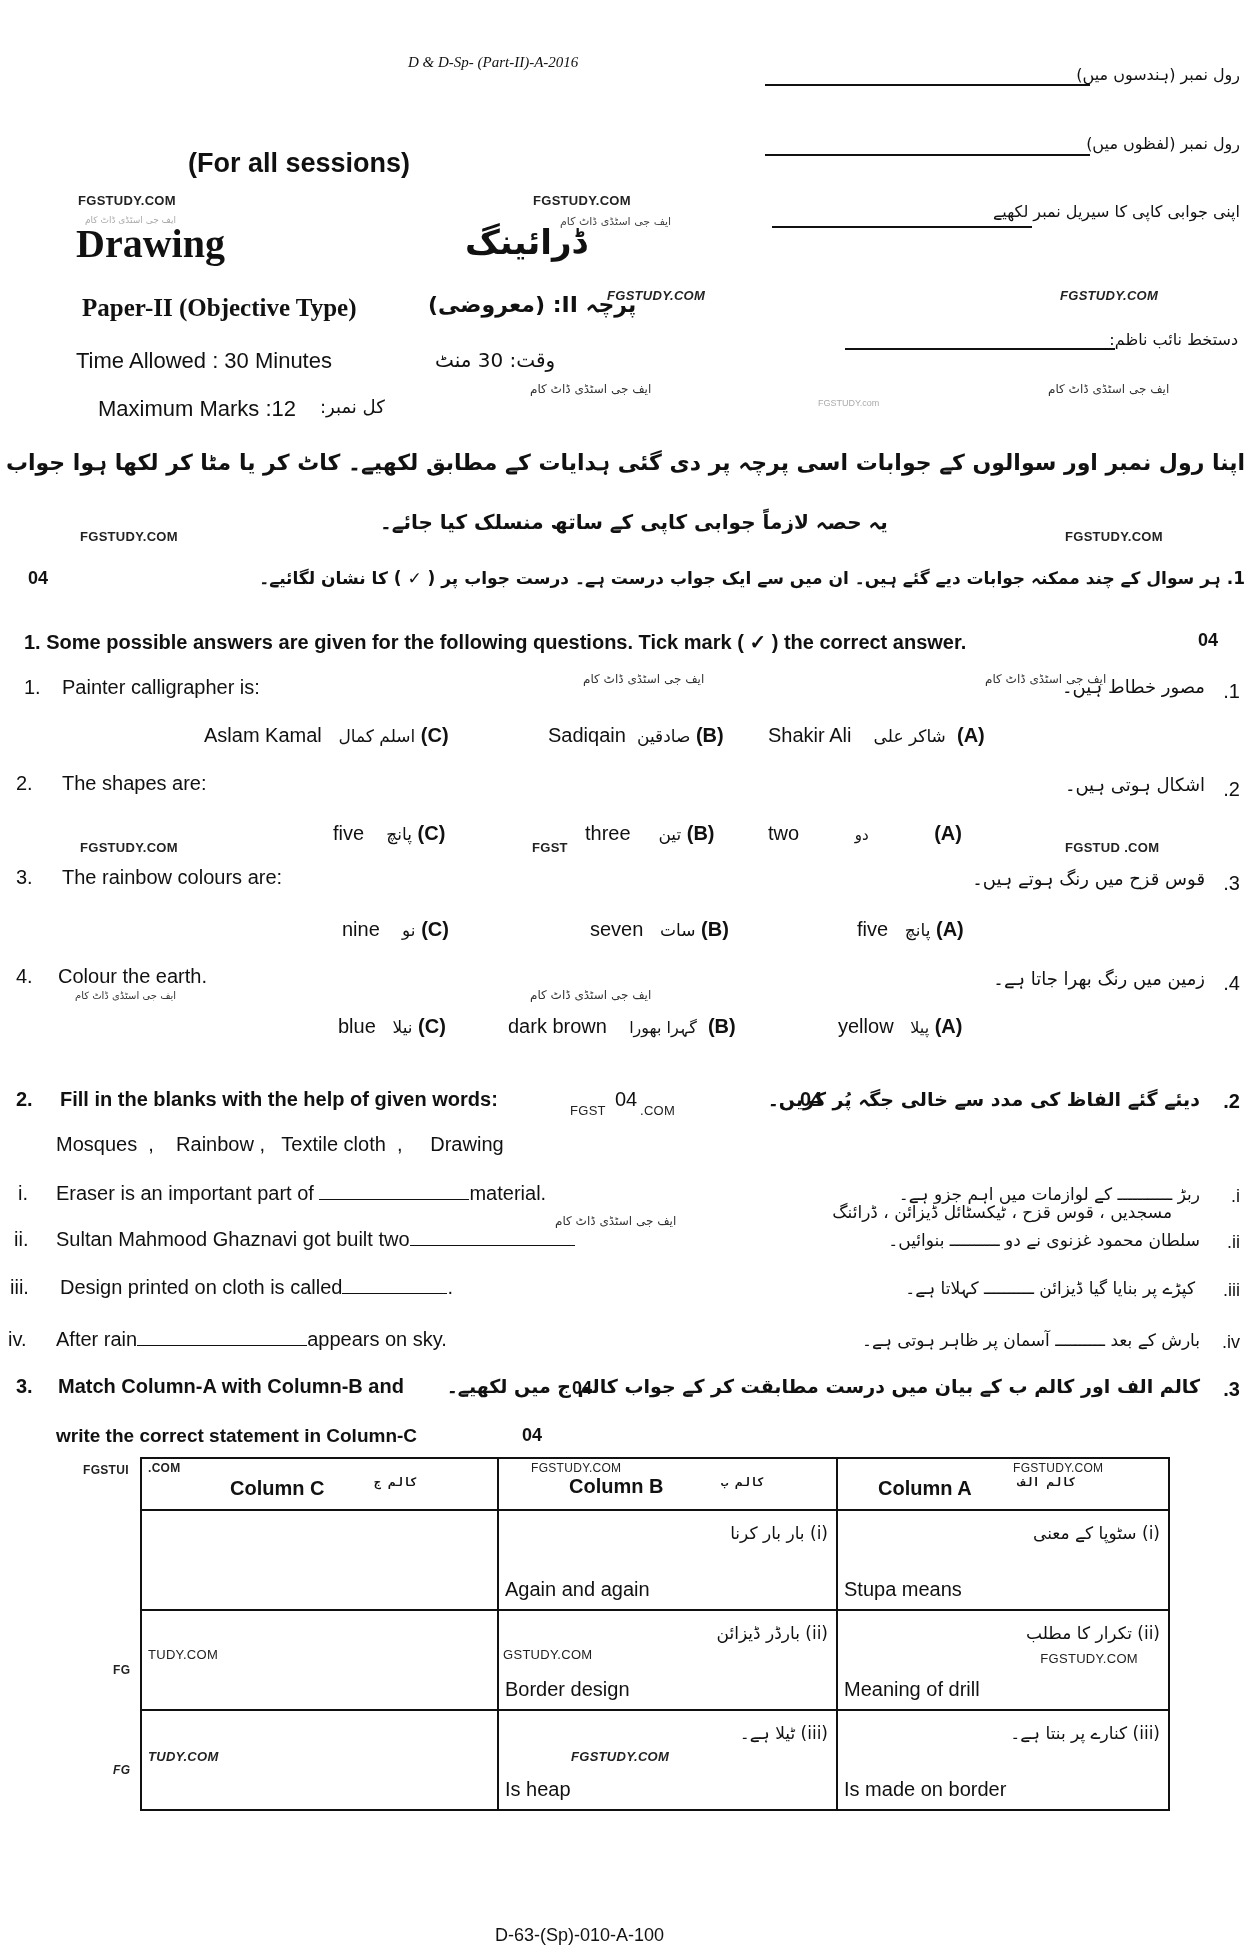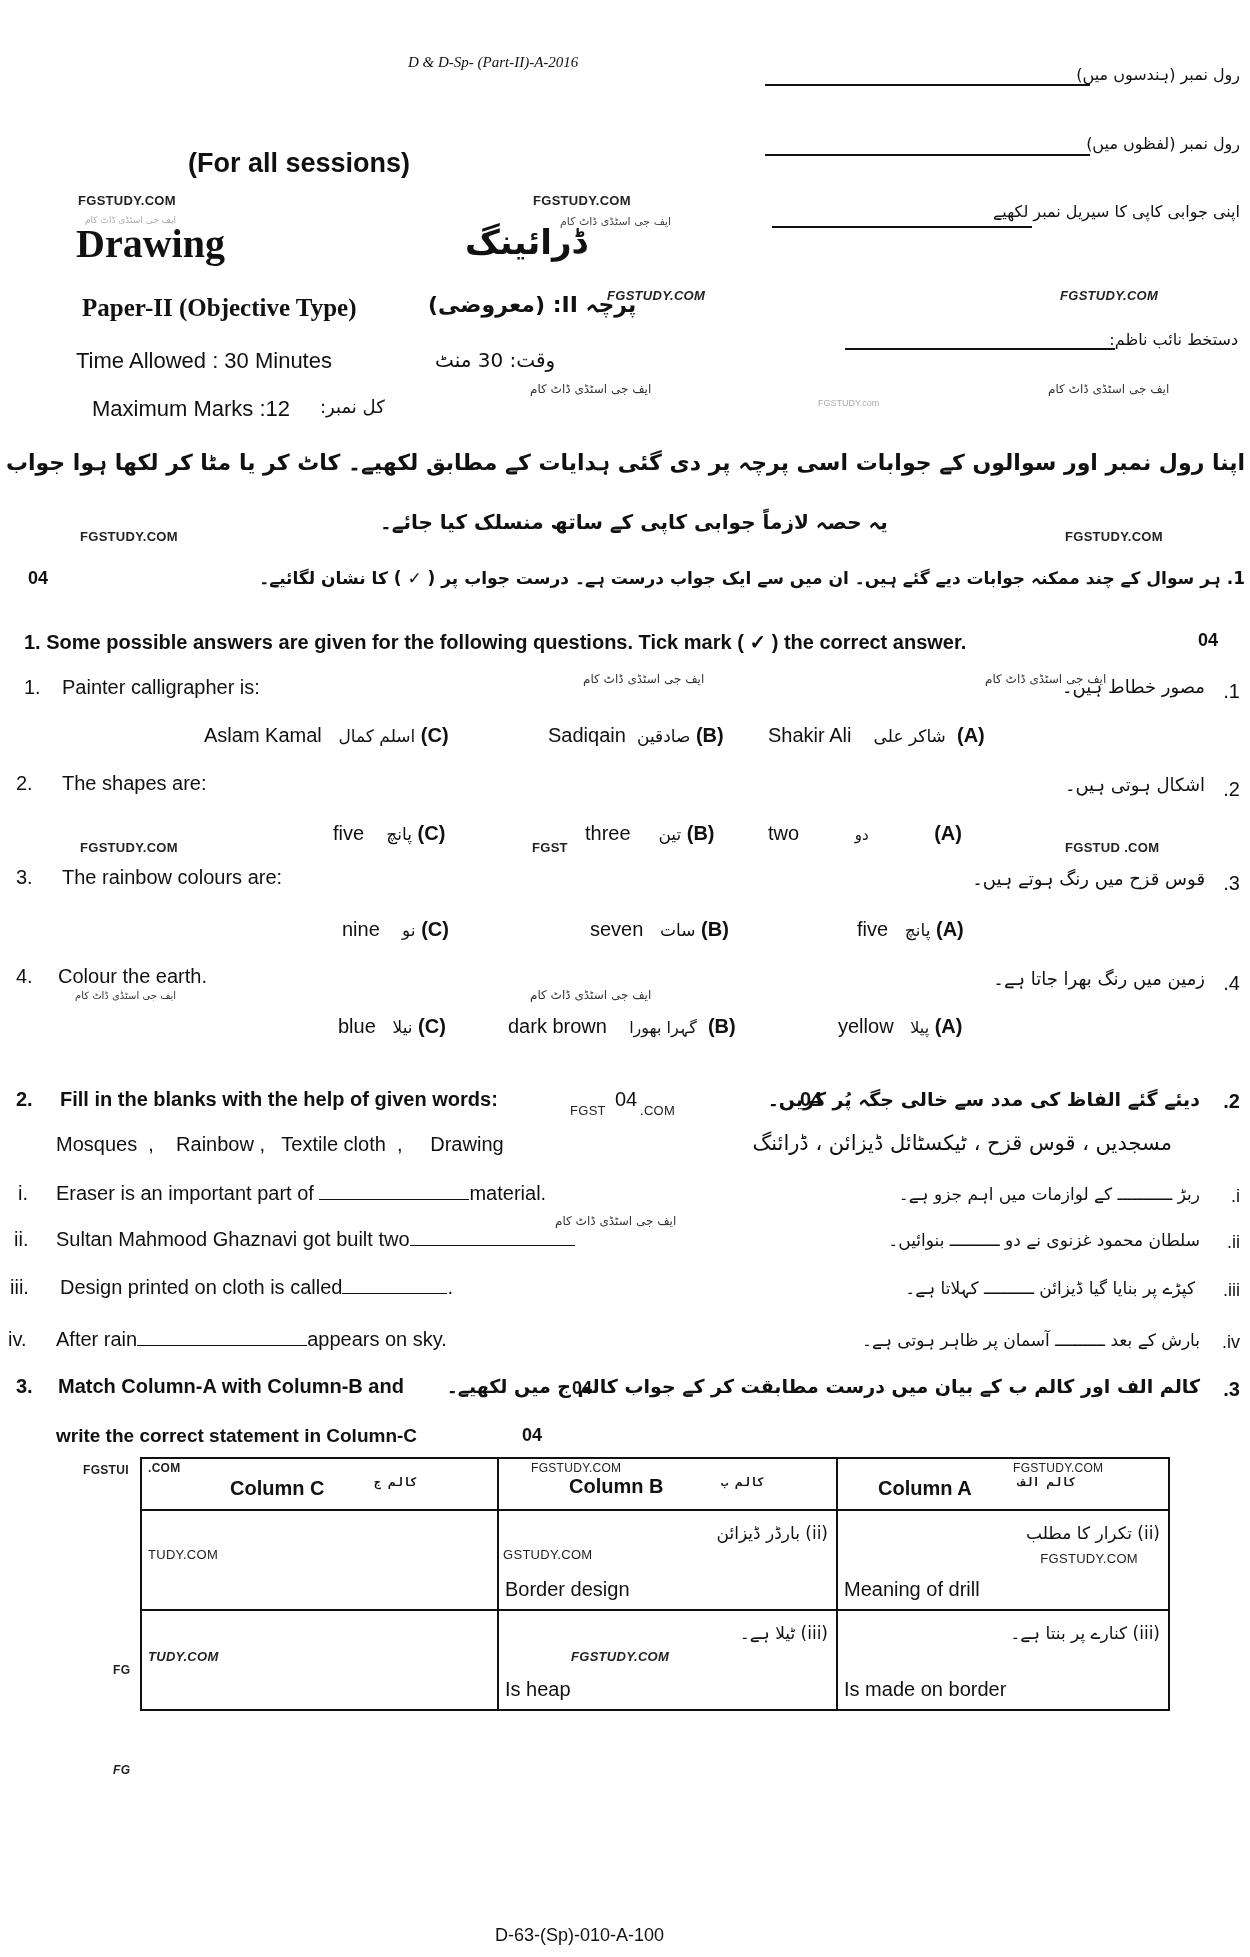--- a/index.html
+++ b/index.html
@@ -56,21 +56,21 @@
 <div class="abs ur" style="right:12px; top:330px; font-size:16px;">دستخط نائب ناظم:</div>
 <div class="line" style="left:845px; top:348px; width:270px;"></div>
 
 <div class="abs" style="left:76px; top:348px; font-size:22px;">Time Allowed : 30 Minutes</div>
 <div class="abs ur" style="left:435px; top:348px; font-size:20px;">وقت: 30 منٹ</div>
 
 <div class="abs wm-faint ur" style="left:530px; top:382px; font-size:12px; color:#333;">ایف جی اسٹڈی ڈاٹ کام</div>
 <div class="abs wm-faint" style="left:818px; top:398px;">FGSTUDY.com</div>
 <div class="abs wm-faint ur" style="left:1048px; top:382px; font-size:12px; color:#333;">ایف جی اسٹڈی ڈاٹ کام</div>
 
-<div class="abs" style="left:92px; top:396px; font-size:22px;">Maximum Marks :12</div>
+<div class="abs" style="left:98px; top:396px; font-size:22px;">Maximum Marks :12</div>
 <div class="abs ur" style="left:320px; top:396px; font-size:18px;">کل نمبر:</div>
 
 <div class="abs ur" style="right:5px; top:450px; font-size:22px; font-weight:bold;">اپنا رول نمبر اور سوالوں کے جوابات اسی پرچہ پر دی گئی ہدایات کے مطابق لکھیے۔ کاٹ کر یا مٹا کر لکھا ہوا جواب غلط تصور ہوگا۔</div>
 <div class="abs ur" style="left:380px; top:510px; font-size:20px; font-weight:bold;">یہ حصہ لازماً جوابی کاپی کے ساتھ منسلک کیا جائے۔</div>
 <div class="abs wm" style="left:80px; top:529px;">FGSTUDY.COM</div>
 <div class="abs wm" style="left:1065px; top:529px;">FGSTUDY.COM</div>
 
 <div class="abs" style="left:28px; top:568px; font-size:18px; font-weight:bold;">04</div>
 <div class="abs ur" style="right:5px; top:568px; font-size:17px; font-weight:bold;">1. ہر سوال کے چند ممکنہ جوابات دیے گئے ہیں۔ ان میں سے ایک جواب درست ہے۔ درست جواب پر ( ✓ ) کا نشان لگائیے۔</div>
 
@@ -176,21 +176,21 @@
 <div class="abs" style="left:800px; top:1088px; font-size:20px; font-weight:bold;">04</div>
 <div class="abs ur" style="right:50px; top:1088px; font-size:19px; font-weight:bold;">دیئے گئے الفاظ کی مدد سے خالی جگہ پُر کریں۔</div>
 <div class="abs q" style="right:10px; top:1090px; font-weight:bold;">.2</div>
 
 <div class="abs q" style="left:56px; top:1133px;">
   <span>Mosques</span>&nbsp;&nbsp;,&nbsp;&nbsp;&nbsp;
   <span>Rainbow</span>&nbsp;,&nbsp;&nbsp;
   <span>Textile cloth</span>&nbsp;&nbsp;,&nbsp;&nbsp;&nbsp;&nbsp;
   <span>Drawing</span>
 </div>
-<div class="abs ur" style="right:78px; top:1131px; font-size:21px;">مسجدیں ، قوس قزح ، ٹیکسٹائل ڈیزائن ، ڈرائنگ</div>
+<div class="abs ur" style="right:78px; top:1202px; font-size:17px;">مسجدیں ، قوس قزح ، ٹیکسٹائل ڈیزائن ، ڈرائنگ</div>
 
 <div class="abs q" style="left:18px; top:1182px;">i.</div>
 <div class="abs q" style="left:56px; top:1182px;">
   <span>Eraser is an important part of </span><span style="display:inline-block; width:150px; border-bottom:1px solid #111;"></span><span>material.</span>
 </div>
 <div class="abs ur" style="right:50px; top:1184px; font-size:17px;">ربڑ ـــــــــــ کے لوازمات میں اہم جزو ہے۔</div>
 <div class="abs q" style="right:10px; top:1186px; font-size:18px;">.i</div>
 
 <div class="abs q" style="left:14px; top:1228px;">ii.</div>
 <div class="abs q" style="left:56px; top:1228px;">
@@ -240,20 +240,31 @@
       <span class="abs head-en" style="left:70px; top:16px;">Column B</span>
       <span class="abs head-ur" style="left:222px; top:16px;">کالم ب</span>
     </td>
     <td>
       <span class="abs wm" style="left:175px; top:2px; font-size:12px; font-weight:normal;">FGSTUDY.COM</span>
       <span class="abs head-en" style="left:40px; top:18px;">Column A</span>
       <span class="abs head-ur" style="left:180px; top:16px;">کالم الف</span>
     </td>
   </tr>
   <tr class="row">
+    <td></td>
+    <td>
+      <span class="cell-ur">(i) بار بار کرنا</span>
+      <span class="cell-en">Again and again</span>
+    </td>
+    <td>
+      <span class="cell-ur">(i) سٹوپا کے معنی</span>
+      <span class="cell-en">Stupa means</span>
+    </td>
+  </tr>
+  <tr class="row">
     <td>
       <span class="abs wm" style="left:6px; top:36px; font-weight:normal;">TUDY.COM</span>
     </td>
     <td>
       <span class="abs wm" style="left:4px; top:36px; font-weight:normal;">GSTUDY.COM</span>
       <span class="cell-ur">(ii) بارڈر ڈیزائن</span>
       <span class="cell-en">Border design</span>
     </td>
     <td>
       <span class="abs wm" style="right:30px; top:40px; font-weight:normal;">FGSTUDY.COM</span>

